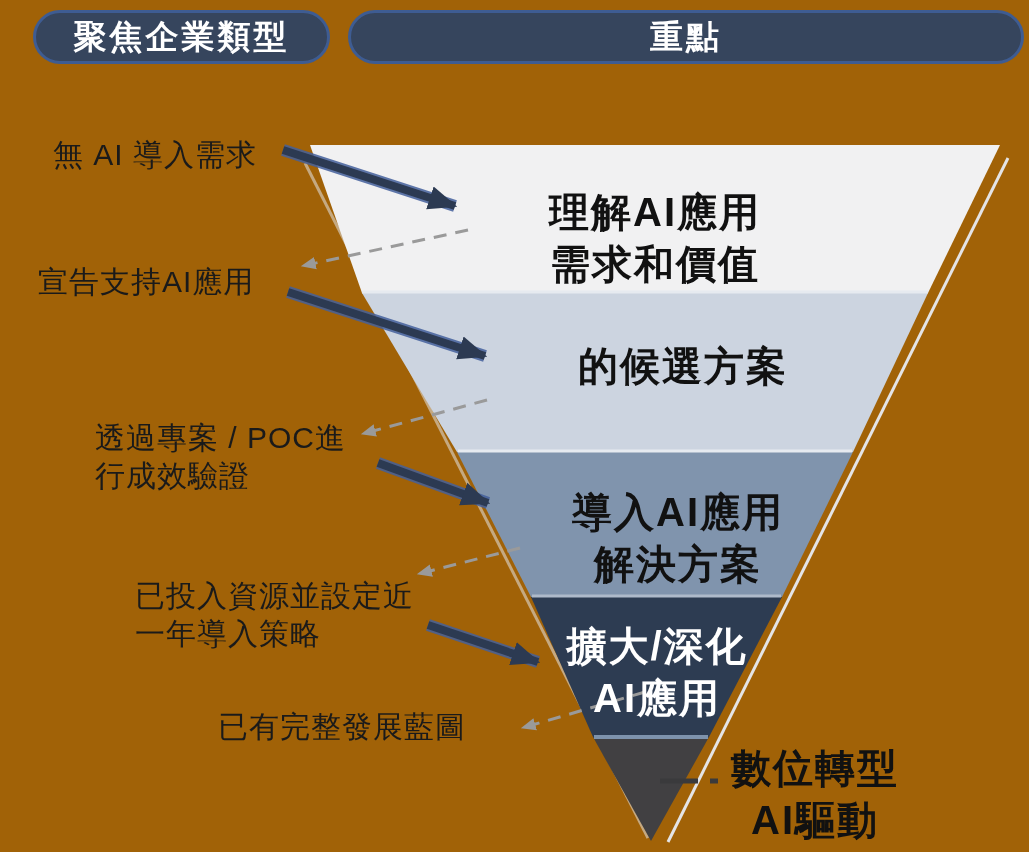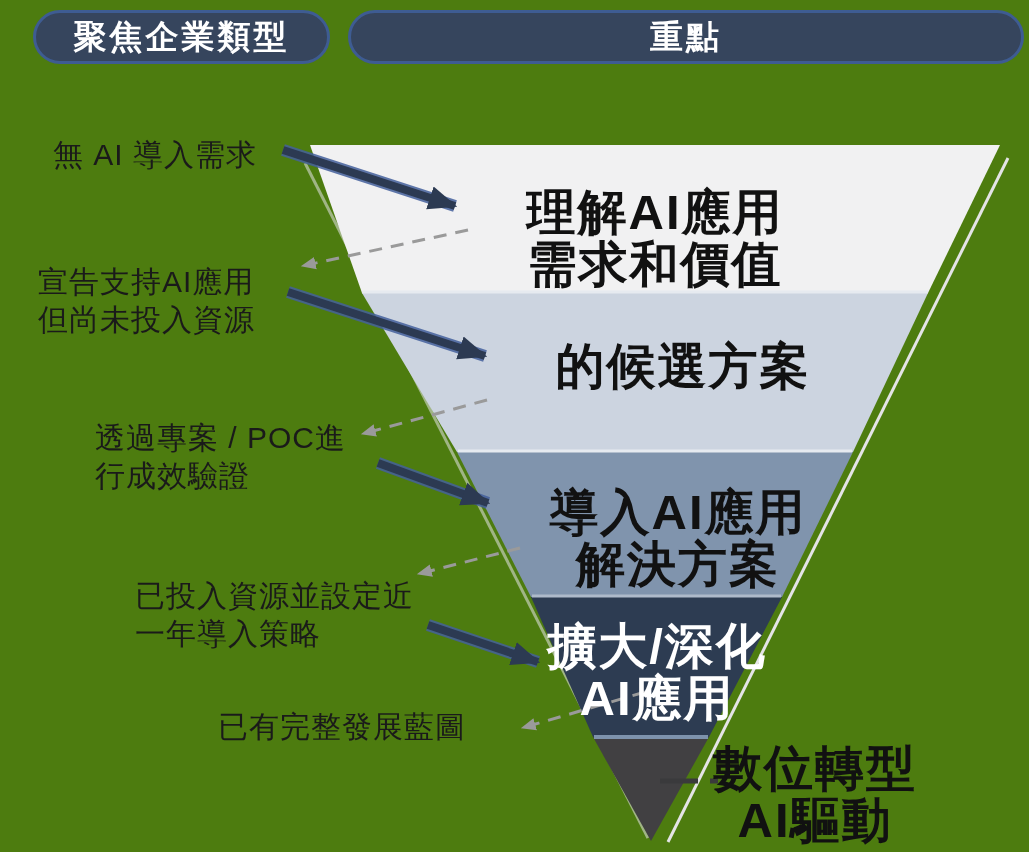--- a/index.html
+++ b/index.html
@@ -1,20 +1,20 @@
 <!DOCTYPE html>
 <html><head>
 <meta charset="utf-8">
 <style>
   html, body { margin: 0; padding: 0; background: #ffffff; }
   .stage {
     position: relative;
     width: 1029px;
     height: 852px;
-    background: #4d7c0f;
+    background: #a16207;
     overflow: hidden;
     font-family: "Liberation Sans", "DejaVu Sans", sans-serif;
   }
   .pill {
     position: absolute;
     top: 10px;
     height: 54px;
     border-radius: 29px;
     background: #36455d;
     border: 3px solid #3e5c92;
@@ -40,21 +40,21 @@
     line-height: 38px;
     letter-spacing: 1px;
     white-space: nowrap;
   }
   .side-label span { display: block; }
 
   .funnel-text {
     position: absolute;
     transform: translateX(-50%);
     color: #111111;
-    font-size: 49px;
+    font-size: 40px;
     font-weight: 700;
     line-height: 52px;
     letter-spacing: 2px;
     text-align: center;
     white-space: nowrap;
   }
   .funnel-text.light { color: #ffffff; }
   .funnel-text span { display: block; }
 </style>
 </head>
@@ -112,21 +112,20 @@
     <line x1="645" y1="692" x2="522" y2="728" stroke-width="3" stroke-dasharray="13 9" marker-end="url(#headGray)" stroke="#9a9a9a"></line>
 
     <line x1="660" y1="781" x2="718" y2="781" stroke-width="5" stroke-dasharray="38 12" stroke="#3a3a3c"></line>
   </svg>
 
   <div class="side-label" style="left:53px; top:136px;">
     <span>無 AI 導入需求</span>
   </div>
   <div class="side-label" style="left:38px; top:263px;">
     <span>宣告支持AI應用</span>
-    <span>但尚未投入資源</span>
   </div>
   <div class="side-label" style="left:95px; top:419px;">
     <span>透過專案 / POC進</span>
     <span>行成效驗證</span>
   </div>
   <div class="side-label" style="left:135px; top:577px;">
     <span>已投入資源並設定近</span>
     <span>一年導入策略</span>
   </div>
   <div class="side-label" style="left:218px; top:708px;">

